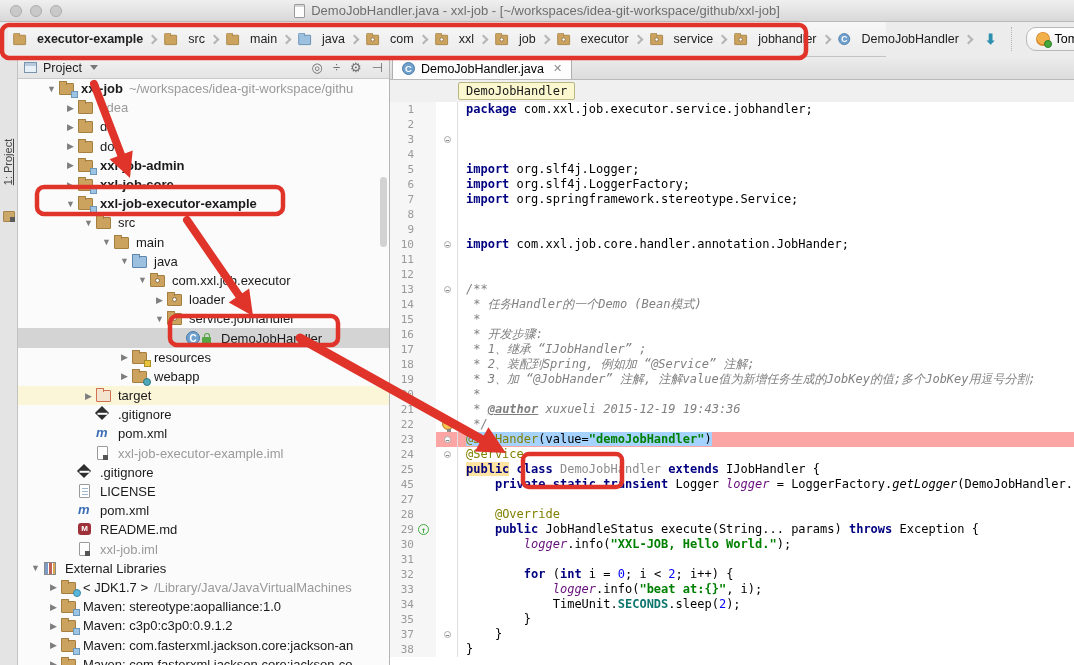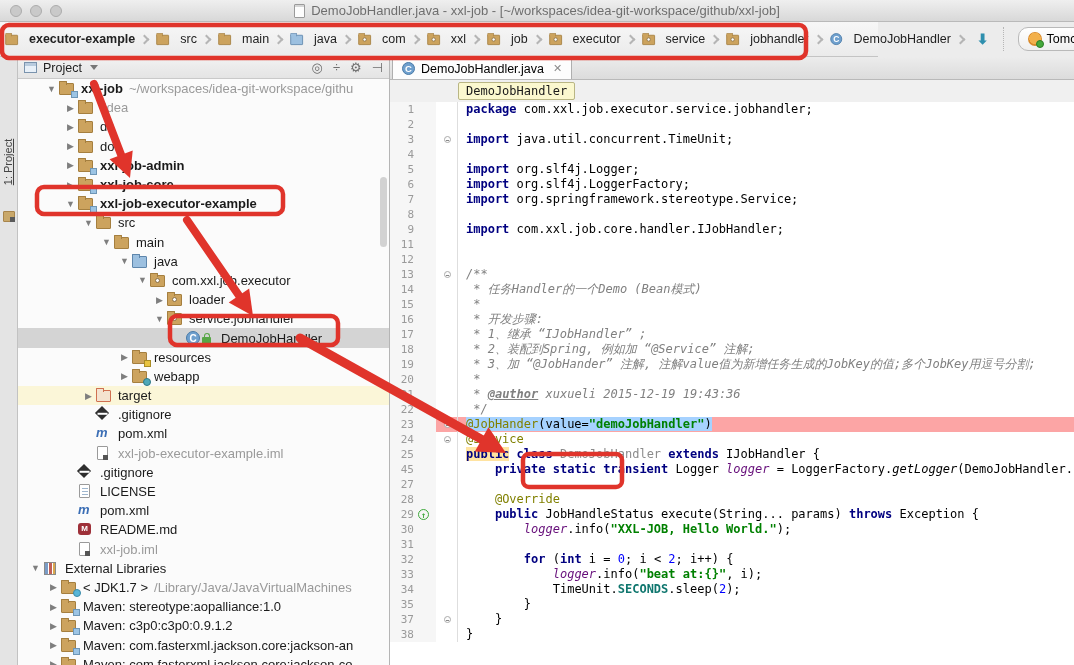--- a/index.html
+++ b/index.html
@@ -9,21 +9,21 @@
   
   .titlebar { position:absolute; left:0; top:0; width:1074px; height:22px;
     background:linear-gradient(#EFEFEF,#D8D8D8); border-bottom:1px solid #B9B9B9;
     display:flex; align-items:center; justify-content:center; }
   .lights { position:absolute; left:10px; top:5px; display:flex; gap:8px; }
   .light { width:12px; height:12px; border-radius:50%; background:#C9C9C9; border:1px solid #ACACAC; }
   .title-text { color:#6E6E6E; font-size:13px; display:flex; align-items:center; gap:6px; }
   .doc-ico { display:inline-block; width:11px; height:14px; background:#FDFDFD; border:1px solid #9A9A9A; border-radius:1px; box-shadow:inset 0 2px 0 #D5D5D5; }
 
   
-  .navbar { position:absolute; left:0; top:22px; width:878px; height:35px;
+  .navbar { position:absolute; left:8px; top:22px; width:878px; height:35px;
     background:linear-gradient(#F7F7F7,#EBEBEB); border-bottom:1px solid #C4C4C4;
     display:flex; align-items:center; padding-left:4px; }
   .crumbs { display:flex; align-items:center; height:100%; }
   .crumb { display:flex; align-items:center; gap:4px; font-size:12.5px; color:#222; white-space:nowrap; }
   .crumb.bold { font-weight:bold; }
   .chev { width:7px; height:7px; border-top:2px solid #B5B5B5; border-right:2px solid #B5B5B5; transform:rotate(45deg); margin:0 7px 0 6px; }
   .toolbar-right { display:flex; align-items:center; gap:10px; margin-left:6px; }
   .vsep { width:1px; height:24px; border-left:1px dotted #B5B5B5; margin:0 4px; }
   .runcfg { display:flex; align-items:center; gap:5px; background:linear-gradient(#FFFFFF,#EFEFEF);
     border:1px solid #B9B9B9; border-radius:10px; padding:2px 9px; height:24px; font-size:12.5px; }
@@ -497,27 +497,28 @@
       <span class="x">✕</span>
     </div>
   </div>
   <div class="chipstrip">
     <span class="chip">DemoJobHandler</span>
   </div>
   <div class="codearea" id="codearea">
     <div class="bulb"></div>
   <div class="cl"><span class="ln">1</span><span class="gslot"></span><span class="fslot"></span><span class="code"><span class="k">package</span><span> com.xxl.job.executor.service.jobhandler;</span></span></div>
       <div class="cl"><span class="ln">2</span><span class="gslot"></span><span class="fslot"></span><span class="code"></span></div>
-      <div class="cl"><span class="ln">3</span><span class="gslot"></span><span class="fslot"><span class="fold"></span></span><span class="code"><span class="k">import</span><span> java.util.concurrent.TimeUnit;</span></span></div>
+      <div class="cl"><span class="ln">3</span><span class="gslot"></span><span class="fslot"><span class="fold"></span></span></div>
       <div class="cl"><span class="ln">4</span><span class="gslot"></span><span class="fslot"></span><span class="code"></span></div>
       <div class="cl"><span class="ln">5</span><span class="gslot"></span><span class="fslot"></span><span class="code"><span class="k">import</span><span> org.slf4j.Logger;</span></span></div>
       <div class="cl"><span class="ln">6</span><span class="gslot"></span><span class="fslot"></span><span class="code"><span class="k">import</span><span> org.slf4j.LoggerFactory;</span></span></div>
       <div class="cl"><span class="ln">7</span><span class="gslot"></span><span class="fslot"></span><span class="code"><span class="k">import</span><span> org.springframework.stereotype.Service;</span></span></div>
       <div class="cl"><span class="ln">8</span><span class="gslot"></span><span class="fslot"></span><span class="code"></span></div>
-      <div class="cl"><span class="ln">9</span><span class="gslot"></span><span class="fslot"></span><span class="code"><span class="k">import</span><span> com.xxl.job.core.handler.IJobHandler;</span></span></div>
+      <div class="cl"><span class="ln">9</span><span class="gslot"></span><span class="fslot"></span></div>
+      <div class="cl"><span class="ln">10</span><span class="gslot"></span><span class="fslot"><span class="fold"></span></span><span class="code"><span class="k">import</span><span> com.xxl.job.core.handler.annotation.JobHander;</span></span></div>
       <div class="cl"><span class="ln">11</span><span class="gslot"></span><span class="fslot"></span><span class="code"></span></div>
       <div class="cl"><span class="ln">12</span><span class="gslot"></span><span class="fslot"></span><span class="code"></span></div>
       <div class="cl"><span class="ln">13</span><span class="gslot"></span><span class="fslot"><span class="fold"></span></span><span class="code"><span class="c">/**</span></span></div>
       <div class="cl"><span class="ln">14</span><span class="gslot"></span><span class="fslot"></span><span class="code"><span class="c"> * 任务Handler的一个Demo (Bean模式)</span></span></div>
       <div class="cl"><span class="ln">15</span><span class="gslot"></span><span class="fslot"></span><span class="code"><span class="c"> *</span></span></div>
       <div class="cl"><span class="ln">16</span><span class="gslot"></span><span class="fslot"></span><span class="code"><span class="c"> * 开发步骤:</span></span></div>
       <div class="cl"><span class="ln">17</span><span class="gslot"></span><span class="fslot"></span><span class="code"><span class="c"> * 1、继承 “IJobHandler” ;</span></span></div>
       <div class="cl"><span class="ln">18</span><span class="gslot"></span><span class="fslot"></span><span class="code"><span class="c"> * 2、装配到Spring, 例如加 “@Service” 注解;</span></span></div>
       <div class="cl"><span class="ln">19</span><span class="gslot"></span><span class="fslot"></span><span class="code"><span class="c"> * 3、加 “@JobHander” 注解, 注解value值为新增任务生成的JobKey的值;多个JobKey用逗号分割;</span></span></div>
       <div class="cl"><span class="ln">20</span><span class="gslot"></span><span class="fslot"></span><span class="code"><span class="c"> *</span></span></div>

